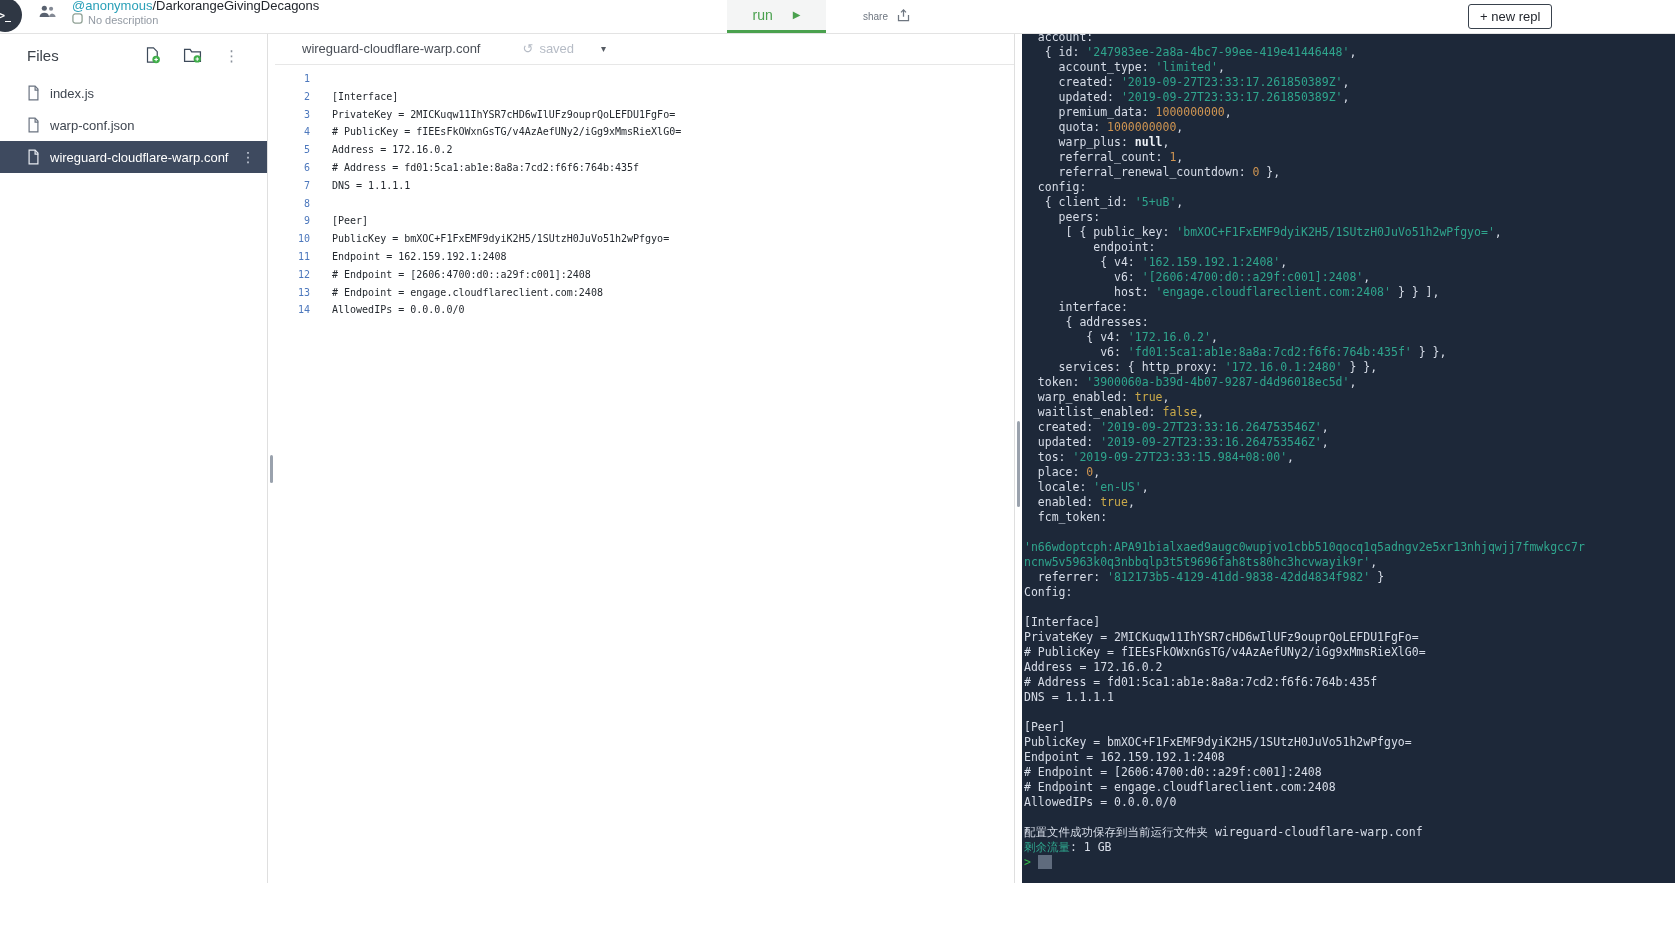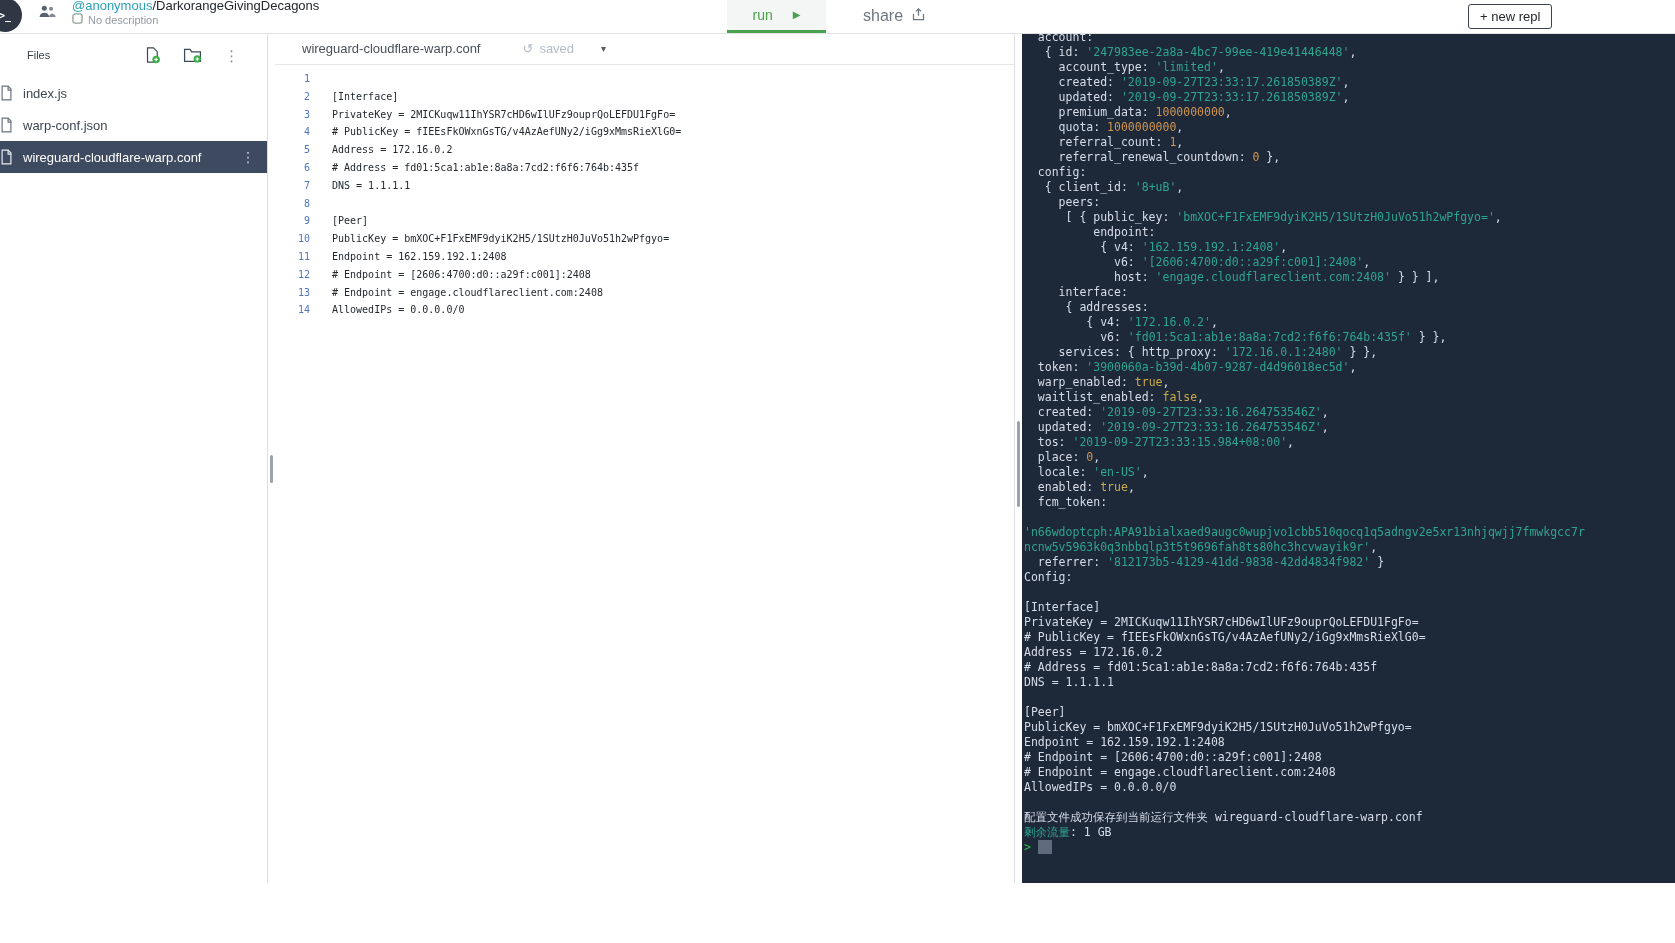--- a/index.html
+++ b/index.html
@@ -12,35 +12,35 @@
   .mp-icon{position:absolute;left:38px;top:4px;cursor:pointer}
   .title-block{position:absolute;left:72px;top:0;line-height:12px}
   .repl-title{font-size:13px;color:#23272e;cursor:pointer}
   .owner{color:#2aa0b8}
   .desc{display:flex;align-items:center;gap:5px;margin-top:1px;color:#939aa3;font-size:11px;cursor:pointer}
   .run-wrap{position:absolute;left:727px;top:0;width:99px;height:33px;background:#f4f5f5;border:none;
             border-bottom:3px solid #4aa14e;box-sizing:border-box;display:flex;align-items:center;justify-content:center;gap:20px;cursor:pointer}
   .run-label{color:#4aa14e;font-size:14px}
   .play{color:#4aa14e;font-size:10px;line-height:1}
   .share-btn{position:absolute;left:857px;top:1px;height:30px;display:flex;align-items:center;gap:8px;color:#6e7680;
-             font-size:16px;background:none;border:none;cursor:pointer;font-family:inherit}
+             font-size:10px;background:none;border:none;cursor:pointer;font-family:inherit}
   .new-repl{position:absolute;left:1468px;top:4px;height:25px;padding:0 11px;background:#fff;border:1px solid #39424d;
             border-radius:3px;font-size:13px;color:#23272e;cursor:pointer;font-family:Liberation Sans, sans-serif}
 
   
   .main{position:absolute;top:33px;left:0;width:1675px;height:850px;display:flex;align-items:stretch}
 
   
   .sidebar{width:267px;flex:none;background:#fff;overflow:hidden}
   .files-header{display:flex;align-items:center;height:44px;padding:0 28px 0 27px;box-sizing:border-box}
-  .files-title{font-size:11px;color:#3b4149}
+  .files-title{font-size:15px;color:#3b4149}
   .fh-icons{margin-left:auto;display:flex;align-items:center;gap:22px}
   .fh-icons .ibtn{background:none;border:none;padding:0;cursor:pointer;display:flex;align-items:center}
   .kebab{color:#8a919b;font-size:15px;line-height:1}
-  .file-row{display:flex;align-items:center;height:32px;font-size:13px;color:#3f4650;cursor:pointer}
+  .file-row{display:flex;align-items:center;height:32px;padding-left:27px;font-size:13px;color:#3f4650;cursor:pointer}
   .file-row .file-icon{display:flex;color:#6a7380}
   .file-row .file-name{margin-left:10px;white-space:nowrap}
   .file-row.selected{background:#3e4a5f;color:#fff}
   .file-row.selected .file-icon{color:#e8ecf2}
   .row-kebab{margin-left:auto;padding-right:12px;color:#cfd6e0;font-size:14px}
 
   
   .divider{width:7px;flex:none;border-left:1px solid #dfdfdf;position:relative;background:#fff;cursor:col-resize}
   .divider .handle{position:absolute;left:2px;width:3px;background:#9aa2ad;border-radius:2px}
   .h1{top:422px;height:28px}
@@ -245,24 +245,25 @@
 
   <div class="console-pane">
     <div class="term" id="term">
         <div class="tline"><span class="t-p">  account:</span></div>
         <div class="tline"><span class="t-p">   { id: </span><span class="t-s">'247983ee-2a8a-4bc7-99ee-419e41446448'</span><span class="t-p">,</span></div>
         <div class="tline"><span class="t-p">     account_type: </span><span class="t-s">'limited'</span><span class="t-p">,</span></div>
         <div class="tline"><span class="t-p">     created: </span><span class="t-s">'2019-09-27T23:33:17.261850389Z'</span><span class="t-p">,</span></div>
         <div class="tline"><span class="t-p">     updated: </span><span class="t-s">'2019-09-27T23:33:17.261850389Z'</span><span class="t-p">,</span></div>
         <div class="tline"><span class="t-p">     premium_data: </span><span class="t-n">1000000000</span><span class="t-p">,</span></div>
         <div class="tline"><span class="t-p">     quota: </span><span class="t-n">1000000000</span><span class="t-p">,</span></div>
+        <div class="tline"><span class="t-p">     warp_plus: </span><span class="t-u">null</span><span class="t-p">,</span></div>
         <div class="tline"><span class="t-p">     referral_count: </span><span class="t-n">1</span><span class="t-p">,</span></div>
         <div class="tline"><span class="t-p">     referral_renewal_countdown: </span><span class="t-n">0</span><span class="t-p"> },</span></div>
         <div class="tline"><span class="t-p">  config:</span></div>
-        <div class="tline"><span class="t-p">   { client_id: </span><span class="t-s">'8+uB'</span><span class="t-p">,</span></div>
+        <div class="tline"><span class="t-p">   { client_id: </span><span class="t-s">'5+uB'</span><span class="t-p">,</span></div>
         <div class="tline"><span class="t-p">     peers:</span></div>
         <div class="tline"><span class="t-p">      [ { public_key: </span><span class="t-s">'bmXOC+F1FxEMF9dyiK2H5/1SUtzH0JuVo51h2wPfgyo='</span><span class="t-p">,</span></div>
         <div class="tline"><span class="t-p">          endpoint:</span></div>
         <div class="tline"><span class="t-p">           { v4: </span><span class="t-s">'162.159.192.1:2408'</span><span class="t-p">,</span></div>
         <div class="tline"><span class="t-p">             v6: </span><span class="t-s">'[2606:4700:d0::a29f:c001]:2408'</span><span class="t-p">,</span></div>
         <div class="tline"><span class="t-p">             host: </span><span class="t-s">'engage.cloudflareclient.com:2408'</span><span class="t-p"> } } ],</span></div>
         <div class="tline"><span class="t-p">     interface:</span></div>
         <div class="tline"><span class="t-p">      { addresses:</span></div>
         <div class="tline"><span class="t-p">         { v4: </span><span class="t-s">'172.16.0.2'</span><span class="t-p">,</span></div>
         <div class="tline"><span class="t-p">           v6: </span><span class="t-s">'fd01:5ca1:ab1e:8a8a:7cd2:f6f6:764b:435f'</span><span class="t-p"> } },</span></div>

